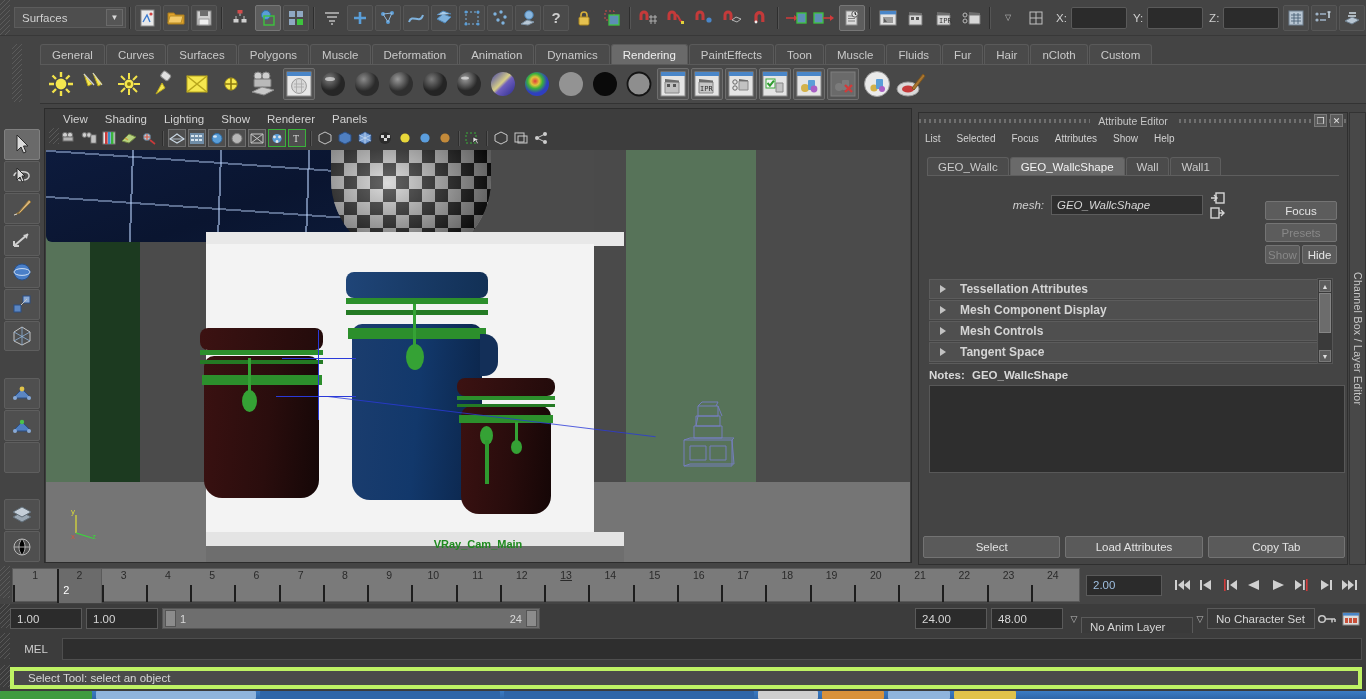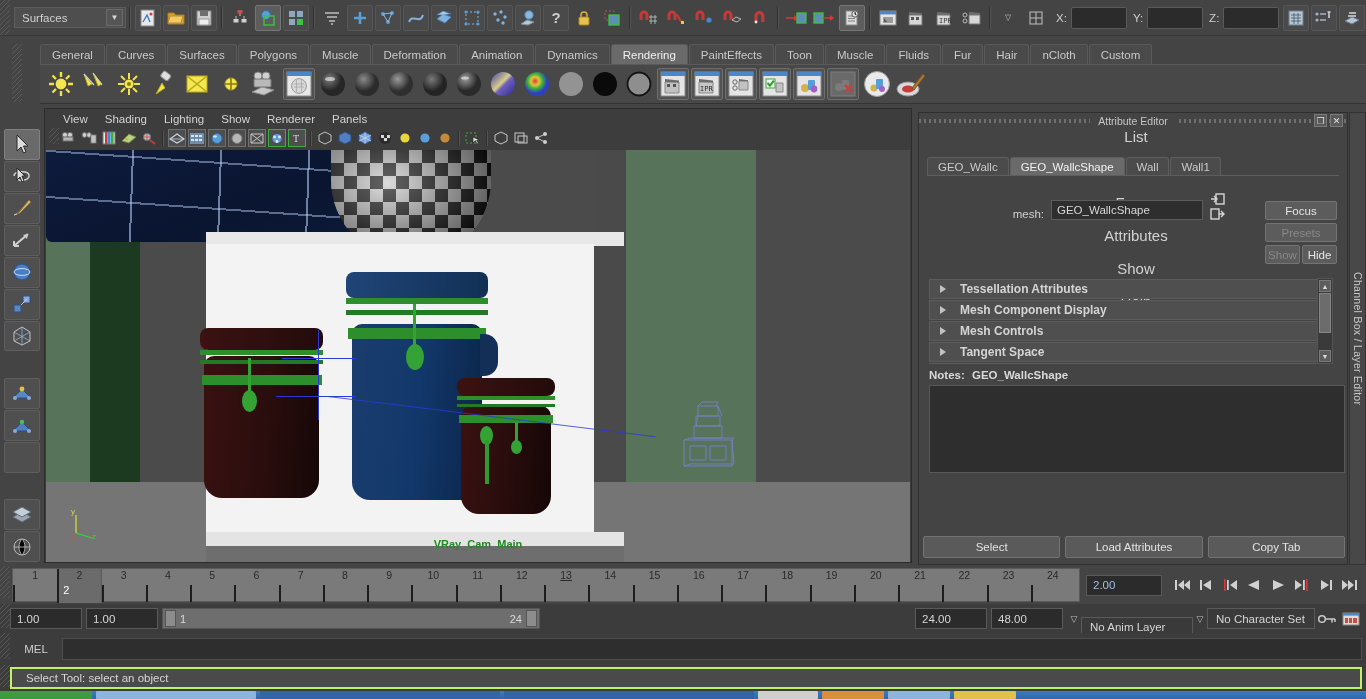--- a/index.html
+++ b/index.html
@@ -115,27 +115,27 @@
   }
   .ae-title {
     height: 15px; display: flex; align-items: center; justify-content: center;
     font-size: 10.5px; color: #c6c6c6; position: relative;
     background-image: repeating-linear-gradient(90deg, #6e6e6e 0 2px, transparent 2px 5px);
     background-position: 0 6px; background-repeat: repeat-x; background-size: 5px 4px;
   }
   .ae-title .txt { background: #444; padding: 0 8px; }
   .ae-title .wb { position: absolute; top: 1px; width: 13px; height: 13px; background: #5a5a5a; border: 1px solid #7a7a7a;
                   display: flex; align-items: center; justify-content: center; font-size: 9px; color: #e0e0e0; }
-  .ae-menubar { height: 20px; display: flex; align-items: center; padding-left: 6px; gap: 16px; font-size: 15px; color: #d2d2d2; flex-direction: column; }
+  .ae-menubar { height: 20px; display: flex; align-items: center; padding-left: 6px; gap: 16px; font-size: 10px; color: #d2d2d2; }
   .ae-tabs { display: flex; align-items: flex-end; height: 19px; margin: 8px 0 0 8px; }
   .ae-tab { height: 18px; padding: 0 10px; margin-right: 1px; background: #4b4b4b; border: 1px solid #5e5e5e; border-bottom: none;
             border-radius: 3px 3px 0 0; display: flex; align-items: center; font-size: 11.5px; color: #cacaca; }
   .ae-tab.active { background: #6a6a6a; color: #f2f2f2; }
   .ae-tabline { height: 1px; background: #5e5e5e; margin: 0 8px; }
-  .ae-meshrow { display: flex; align-items: flex-end; height: 30px; margin-top: 14px; padding-left: 8px; }
+  .ae-meshrow { display: flex; align-items: center; height: 30px; margin-top: 14px; padding-left: 8px; font-style: italic; }
   .mesh-label { width: 124px; text-align: right; padding-right: 7px; font-size: 11.5px; color: #cfcfcf; }
   .mesh-input { width: 152px; height: 20px; background: #2e2e2e; border: 1px solid #5c5c5c; color: #d6d6d6;
                 font-size: 11.5px; padding: 0 5px; display: flex; align-items: center; }
   .io-btns { display: flex; flex-direction: column; gap: 2px; margin-left: 7px; }
   .io-btn { width: 15px; height: 13px; display: flex; align-items: center; justify-content: center; }
   .ae-rightbtns { position: absolute; right: 10px; top: 88px; width: 72px; }
   .ae-rbtn { height: 19px; width: 72px; background: #5c5c5c; border: 1px solid #747474; border-radius: 2px;
              display: flex; align-items: center; justify-content: center; font-size: 11.5px; color: #e4e4e4; margin-bottom: 3px; }
   .ae-rbtn.dim { color: #888; }
   .ae-split { display: flex; width: 72px; gap: 2px; }
@@ -185,21 +185,21 @@
   .range-bar .vmax { position: absolute; right: 17px; font-size: 11px; color: #d8d8d8; }
   .drop-arrow { width: 14px; height: 21px; display: flex; align-items: center; justify-content: center; color: #bdbdbd; font-size: 9px; }
   .sel-field { height: 21px; background: #3a3a3a; border: 1px solid #5a5a5a; color: #d6d6d6;
                font-size: 11.5px; display: flex; align-items: center; padding: 0 8px; }
 
   
   .cmdrow { position: absolute; left: 0; top: 633px; width: 1366px; height: 32px; background: #3c3c3c; display: flex; align-items: center; }
   .mel-label { width: 52px; text-align: center; font-size: 11.5px; color: #cdcdcd; }
   .cmd-input { flex: 1; height: 22px; background: #2e2e2e; border: 1px solid #4e4e4e; margin-right: 4px; }
   .helprow { position: absolute; left: 0; top: 665px; width: 1366px; height: 26px; background: #3c3c3c; display: flex; align-items: center; }
-  .help-input { flex: 1; height: 22px; margin-right: 4px; background: #4a4a4a; border: 2px solid #bef264;
+  .help-input { flex: 1; height: 22px; margin-right: 4px; background: #4a4a4a; border: 4px solid #bef264;
                 display: flex; align-items: center; padding-left: 14px; font-size: 11.5px; color: #d6d6d6; }
 
   
   .taskbar { position: absolute; left: 0; top: 691px; width: 1366px; height: 8px;
              background: linear-gradient(180deg, #3b7cc4, #2f66a8); display: flex; align-items: center; gap: 4px; }
   .tb-item { height: 8px; border-radius: 1px; }
 
   
   .scene { position: absolute; inset: 0; background: #4b4b4b; }
   .wall-left { position: absolute; left: 0; top: 0; width: 44px; height: 412px; background: #577359; }

